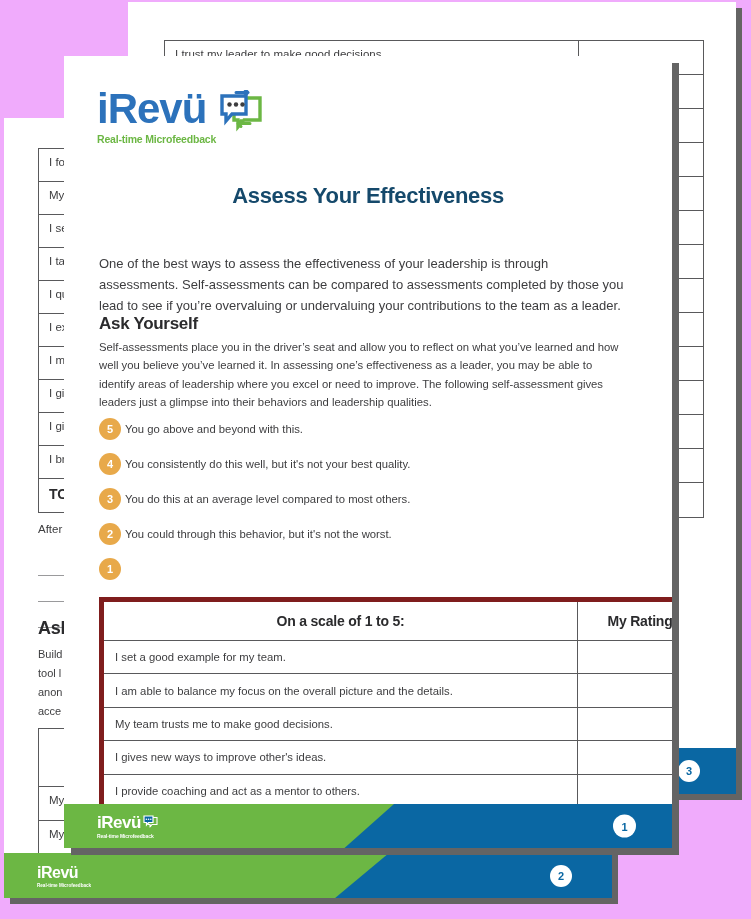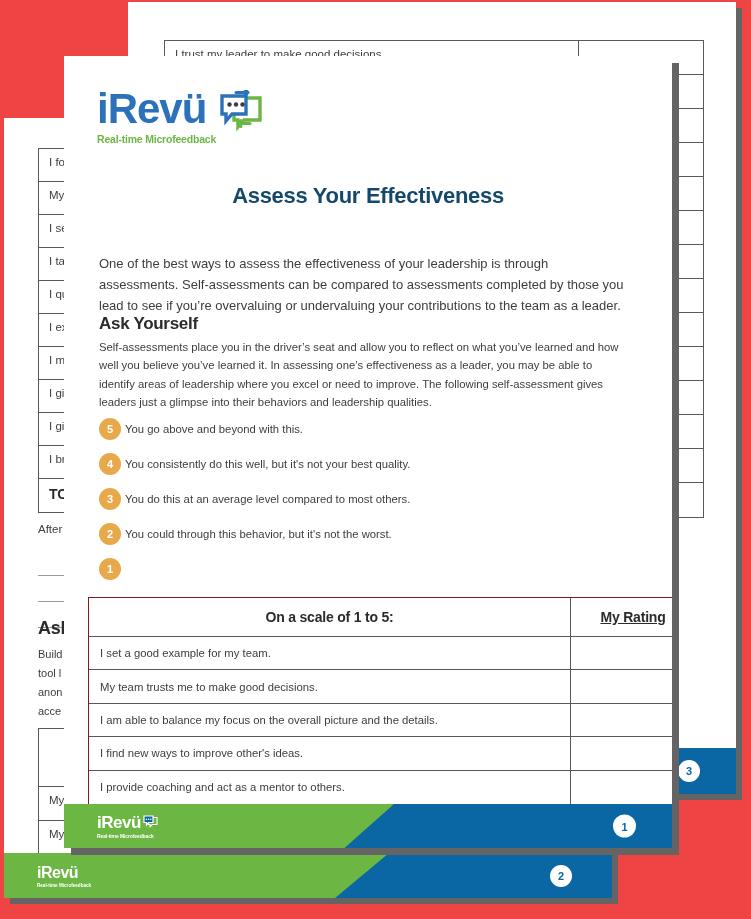--- a/index.html
+++ b/index.html
@@ -2,21 +2,21 @@
 <html><head>
 <meta charset="utf-8">
 <style>
   * { box-sizing: border-box; margin: 0; padding: 0; }
   html, body {
     width: 751px; height: 919px;
     background: #ffffff;
     font-family: "Liberation Sans", sans-serif;
     overflow: hidden;
   }
-  #stage { position: relative; width: 751px; height: 919px; background: #ef4444; }
+  #stage { position: relative; width: 751px; height: 919px; background: #f0abfc; }
 
   
   .sheet {
     position: absolute;
     background: #ffffff;
     box-shadow: 6px 6px 0 0 #646464;
     overflow: hidden;
   }
 
   
@@ -77,28 +77,28 @@
   .h-ask { position: absolute; left: 35px; top: 258px; font-size: 17px; font-weight: bold; color: #2b2b2d; letter-spacing: -0.3px; }
   .body2 { position: absolute; left: 35px; top: 282px; width: 527px;
            font-size: 11.3px; color: #3d3d3f; line-height: 1.62; }
 
   .scale { position: absolute; left: 35px; top: 355px; width: 527px; }
   .scale-row { display: flex; align-items: center; height: 35px; }
   .scale-num { width: 22px; height: 22px; border-radius: 50%; background: #e8a94a; color: #ffffff;
                font-size: 11px; font-weight: bold; display: flex; align-items: center; justify-content: center; flex: 0 0 auto; }
   .scale-txt { margin-left: 4px; font-size: 11.3px; color: #3d3d3f; text-align: center; }
 
-  .rtable { position: absolute; left: 24px; top: 541px; width: 608px; border: 1px solid #7f1d1d; }
+  .rtable { position: absolute; left: 35px; top: 541px; width: 608px; border: 5px solid #7f1d1d; }
   .rtable .row { display: flex; border-bottom: 1px solid #59595b; }
   .rtable .row:last-child { border-bottom: none; }
   .rtable .row.head { height: 39px; }
   .rtable .row.body { height: 33.4px; text-align: center; }
   .rtable .cell-q { flex: 1; border-right: 1px solid #59595b; display: flex; align-items: center; padding: 0 11px;
                     font-size: 11.3px; color: #3d3d3f; }
-  .rtable .cell-r { width: 124px; display: flex; align-items: center; justify-content: center; text-decoration: underline; }
+  .rtable .cell-r { width: 124px; display: flex; align-items: center; justify-content: center; }
   .rtable .row.head .cell-q, .rtable .row.head .cell-r {
       justify-content: center; font-size: 14px; font-weight: bold; color: #2b2b2d; letter-spacing: -0.2px; }
 
   #p1-foot { position: absolute; left: 0; bottom: 0; width: 100%; height: 44px; background: #0a67a3; }
   #p1-foot .green { position: absolute; left: 0; top: 0; height: 100%; width: 330px; background: #6cb744;
                     clip-path: polygon(0 0, 100% 0, 85% 100%, 0 100%); }
   #p1-foot .flogo { position: absolute; left: 33px; top: 50%; transform: translateY(-50%); }
   #p1-foot .flogo .w { font-size: 17px; font-weight: bold; color: #ffffff; line-height: 1; letter-spacing: -0.5px; }
   #p1-foot .flogo .t { font-size: 5px; font-weight: bold; color: #ffffff; margin-top: 2px; letter-spacing: -0.1px; }
   #p1-foot .pill { position: absolute; right: 36px; top: 50%; transform: translateY(-50%);
@@ -319,29 +319,29 @@
     <div class="rtable">
       <div class="row head">
         <div class="cell-q">On a scale of 1 to 5:</div>
         <div class="cell-r">My Rating</div>
       </div>
       <div class="row body">
         <div class="cell-q">I set a good example for my team.</div>
         <div class="cell-r"></div>
       </div>
       <div class="row body">
+        <div class="cell-q">I am able to balance my focus on the overall picture and the details.</div>
+        <div class="cell-r"></div>
+      </div>
+      <div class="row body">
         <div class="cell-q">My team trusts me to make good decisions.</div>
         <div class="cell-r"></div>
       </div>
       <div class="row body">
-        <div class="cell-q">I am able to balance my focus on the overall picture and the details.</div>
-        <div class="cell-r"></div>
-      </div>
-      <div class="row body">
-        <div class="cell-q">I find new ways to improve other's ideas.</div>
+        <div class="cell-q">I gives new ways to improve other's ideas.</div>
         <div class="cell-r"></div>
       </div>
       <div class="row body">
         <div class="cell-q">I provide coaching and act as a mentor to others.</div>
         <div class="cell-r"></div>
       </div>
     </div>
 
     <div id="p1-foot">
       <div class="green"></div>

